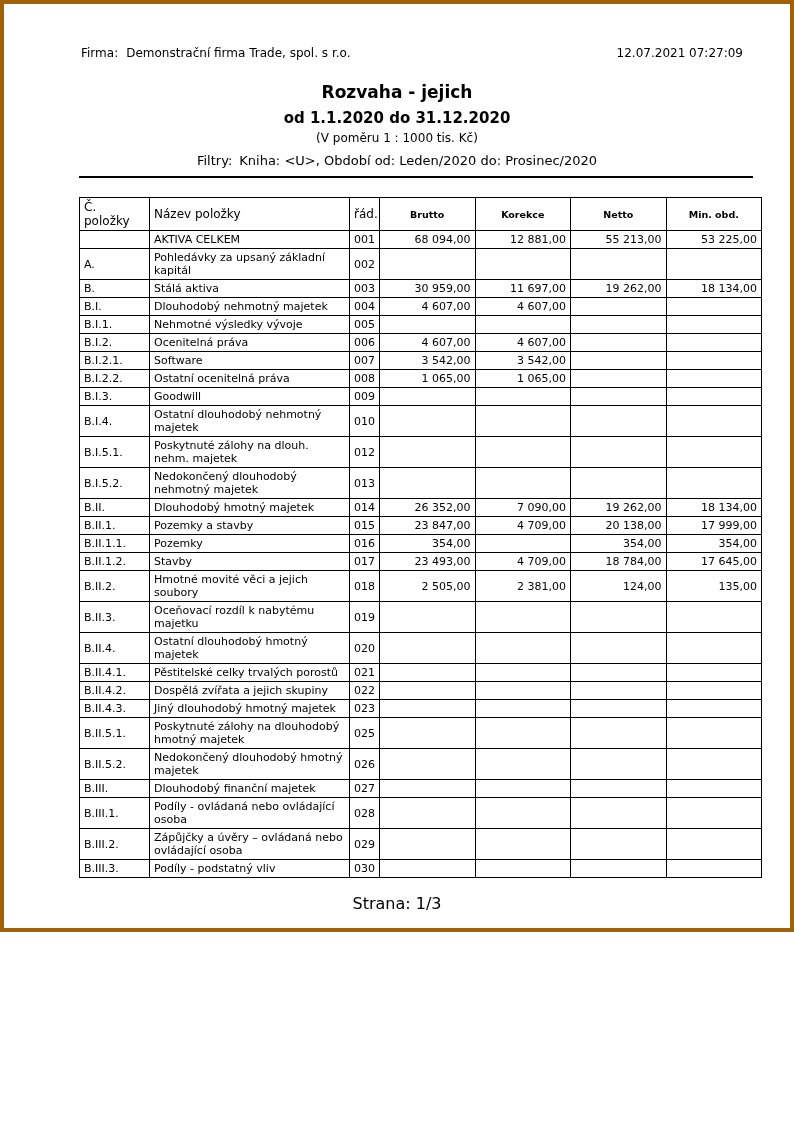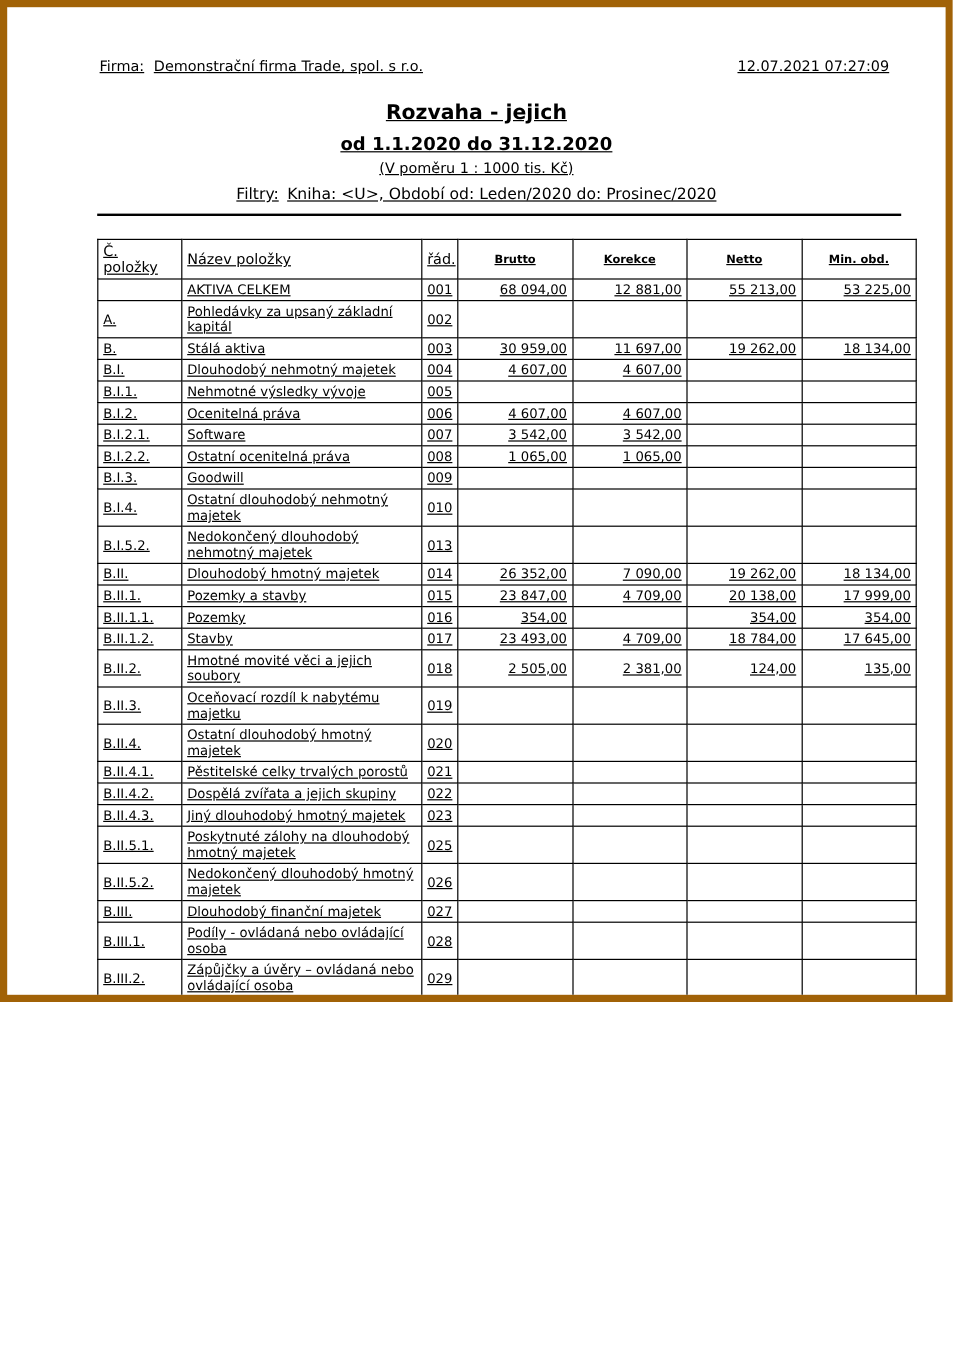--- a/index.html
+++ b/index.html
@@ -1,25 +1,24 @@
 <!DOCTYPE html>
 <html><head>
 <meta charset="utf-8">
 <style>
   * { box-sizing: border-box; }
   html, body { margin: 0; padding: 0; background: #ffffff; }
   .page {
     width: 794px;
-    height: 835px;
+    height: 932px;
     background: #ffffff;
-    border: 6px solid #a16207;
+    border: 4px solid #a16207;
     font-family: "DejaVu Sans", "Liberation Sans", sans-serif;
     color: #000000;
     overflow: hidden;
-    text-decoration: underline;
   }
   .topline {
     display: flex;
     justify-content: space-between;
     align-items: baseline;
     margin: 42px 47px 0 77px;
     font-size: 12px;
     line-height: 14px;
   }
   .firm-label { margin-right: 8px; }
@@ -222,20 +221,29 @@
         <tr>
           <td class="c-id">B.I.4.</td>
           <td class="c-name">Ostatní dlouhodobý nehmotný majetek</td>
           <td class="c-line">010</td>
           <td class="c-num"></td>
           <td class="c-num"></td>
           <td class="c-num"></td>
           <td class="c-num"></td>
         </tr>
         <tr>
+          <td class="c-id">B.I.5.1.</td>
+          <td class="c-name">Poskytnuté zálohy na dlouh. nehm. majetek</td>
+          <td class="c-line">012</td>
+          <td class="c-num"></td>
+          <td class="c-num"></td>
+          <td class="c-num"></td>
+          <td class="c-num"></td>
+        </tr>
+        <tr>
           <td class="c-id">B.I.5.2.</td>
           <td class="c-name">Nedokončený dlouhodobý nehmotný majetek</td>
           <td class="c-line">013</td>
           <td class="c-num"></td>
           <td class="c-num"></td>
           <td class="c-num"></td>
           <td class="c-num"></td>
         </tr>
         <tr>
           <td class="c-id">B.II.</td>

